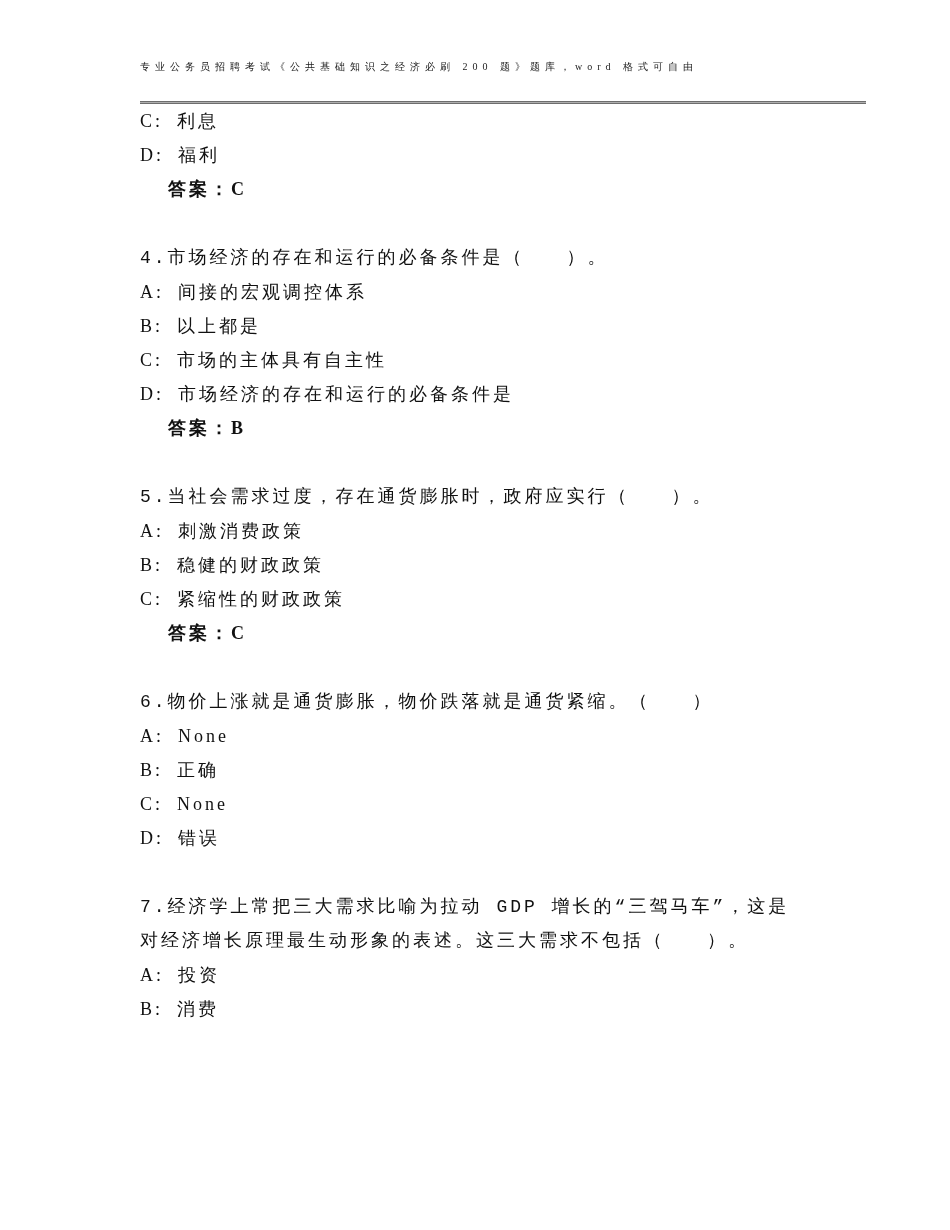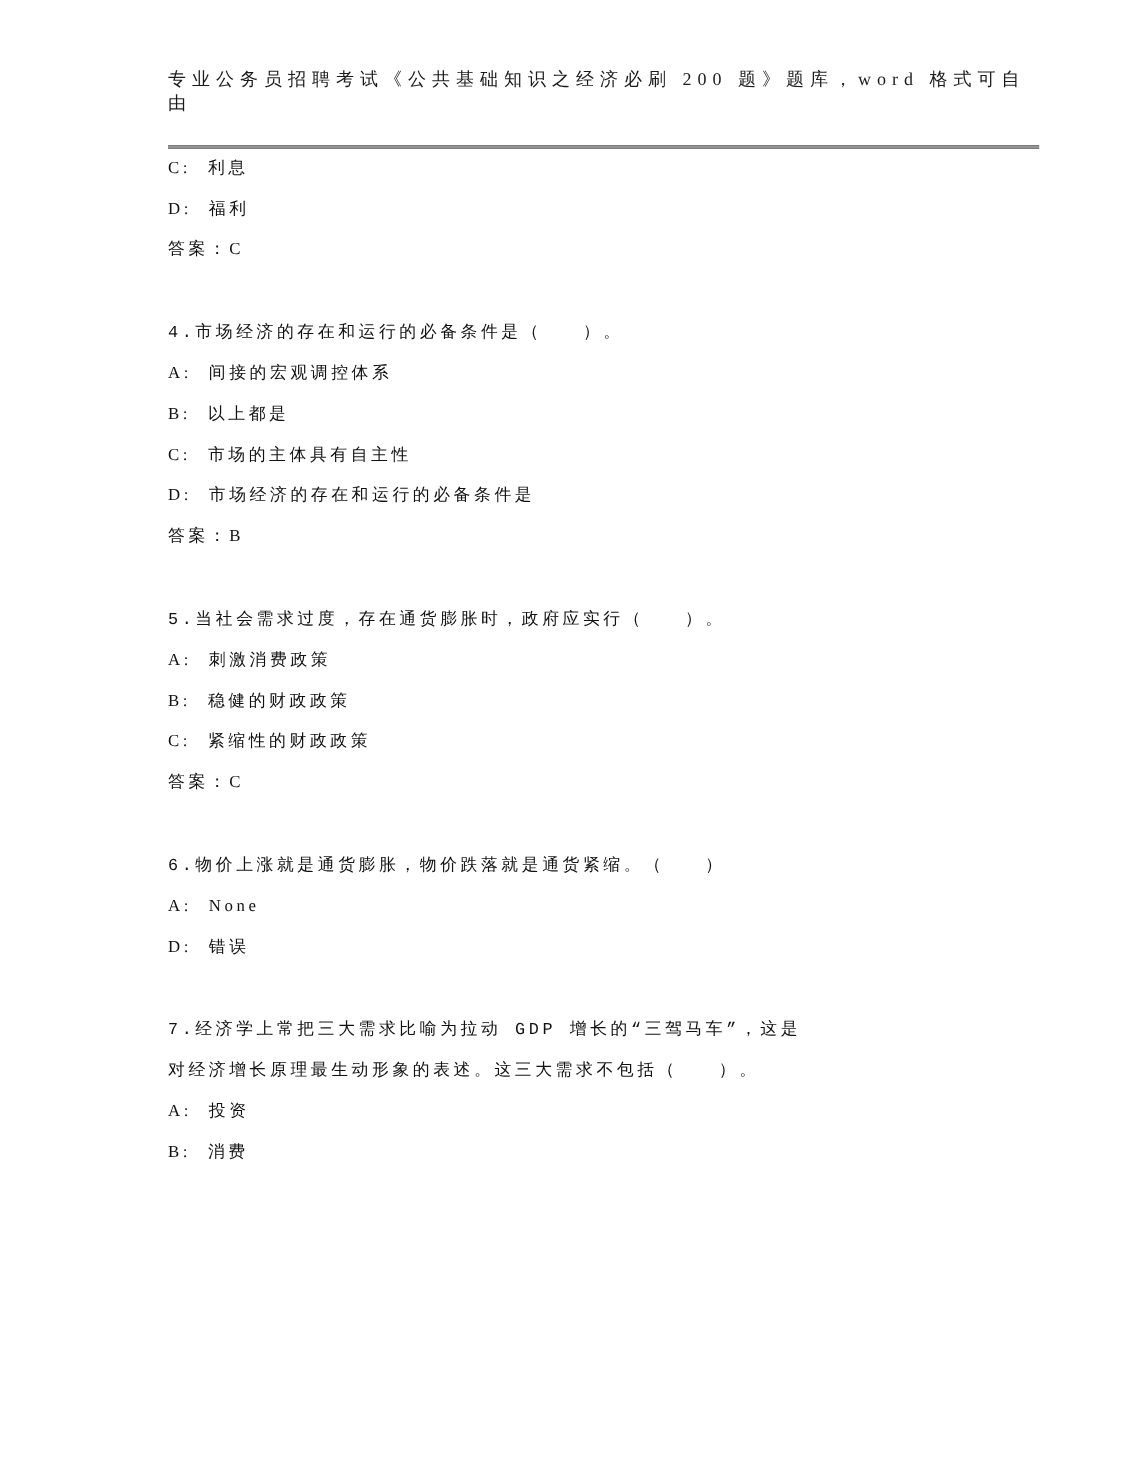--- a/index.html
+++ b/index.html
@@ -10,49 +10,49 @@
     overflow: hidden;
     font-family: "Liberation Serif", "DejaVu Serif", serif;
     color: #000000;
   }
   .page {
     width: 950px;
     height: 1230px;
     padding: 57px 84px 0 140px;
   }
   .doc-header {
-    font-size: 15px;
+    font-size: 10px;
     line-height: 20px;
     letter-spacing: 5px;
     color: #1a1a1a;
   }
   .divider {
     margin-top: 24px;
     height: 3px;
     background: #aeaeae;
     border-top: 1px solid #6e6e6e;
     border-bottom: 1px solid #6e6e6e;
   }
   .content {
-    font-size: 14px;
+    font-size: 18px;
     letter-spacing: 3px;
     color: #111111;
   }
   .question-block { margin-top: 35px; }
   .question-block.first { margin-top: 0; }
   .stem-line, .option-row, .answer-row {
     line-height: 34px;
     white-space: nowrap;
   }
   .stem-line { white-space: normal; font-family: Liberation Mono, monospace; }
   .opt-label {
     display: inline-block;
     margin-right: 14px;
   }
-  .answer-row { font-weight: normal; }
+  .answer-row { font-weight: bold; margin-left: 28px; }
 </style>
 </head>
 <body>
 
 <div class="page">
 
   <header class="doc-header">
     <div class="header-line">专业公务员招聘考试《公共基础知识之经济必刷 200 题》题库，word 格式可自由</div>
   </header>
 
@@ -106,20 +106,26 @@
         <span class="ans-prefix">答案：</span><span class="ans-value">C</span>
       </div>
     </section>
 
     <section class="question-block">
       <div class="stem-line">6.物价上涨就是通货膨胀，物价跌落就是通货紧缩。（　　）</div>
       <div class="option-row">
         <span class="opt-label">A:</span><span class="opt-text">None</span>
       </div>
       <div class="option-row">
+        <span class="opt-label">B:</span><span class="opt-text">正确</span>
+      </div>
+      <div class="option-row">
+        <span class="opt-label">C:</span><span class="opt-text">None</span>
+      </div>
+      <div class="option-row">
         <span class="opt-label">D:</span><span class="opt-text">错误</span>
       </div>
     </section>
 
     <section class="question-block">
       <div class="stem-line">7.经济学上常把三大需求比喻为拉动 GDP 增长的“三驾马车”，这是</div>
       <div class="stem-line">对经济增长原理最生动形象的表述。这三大需求不包括（　　）。</div>
       <div class="option-row">
         <span class="opt-label">A:</span><span class="opt-text">投资</span>
       </div>

